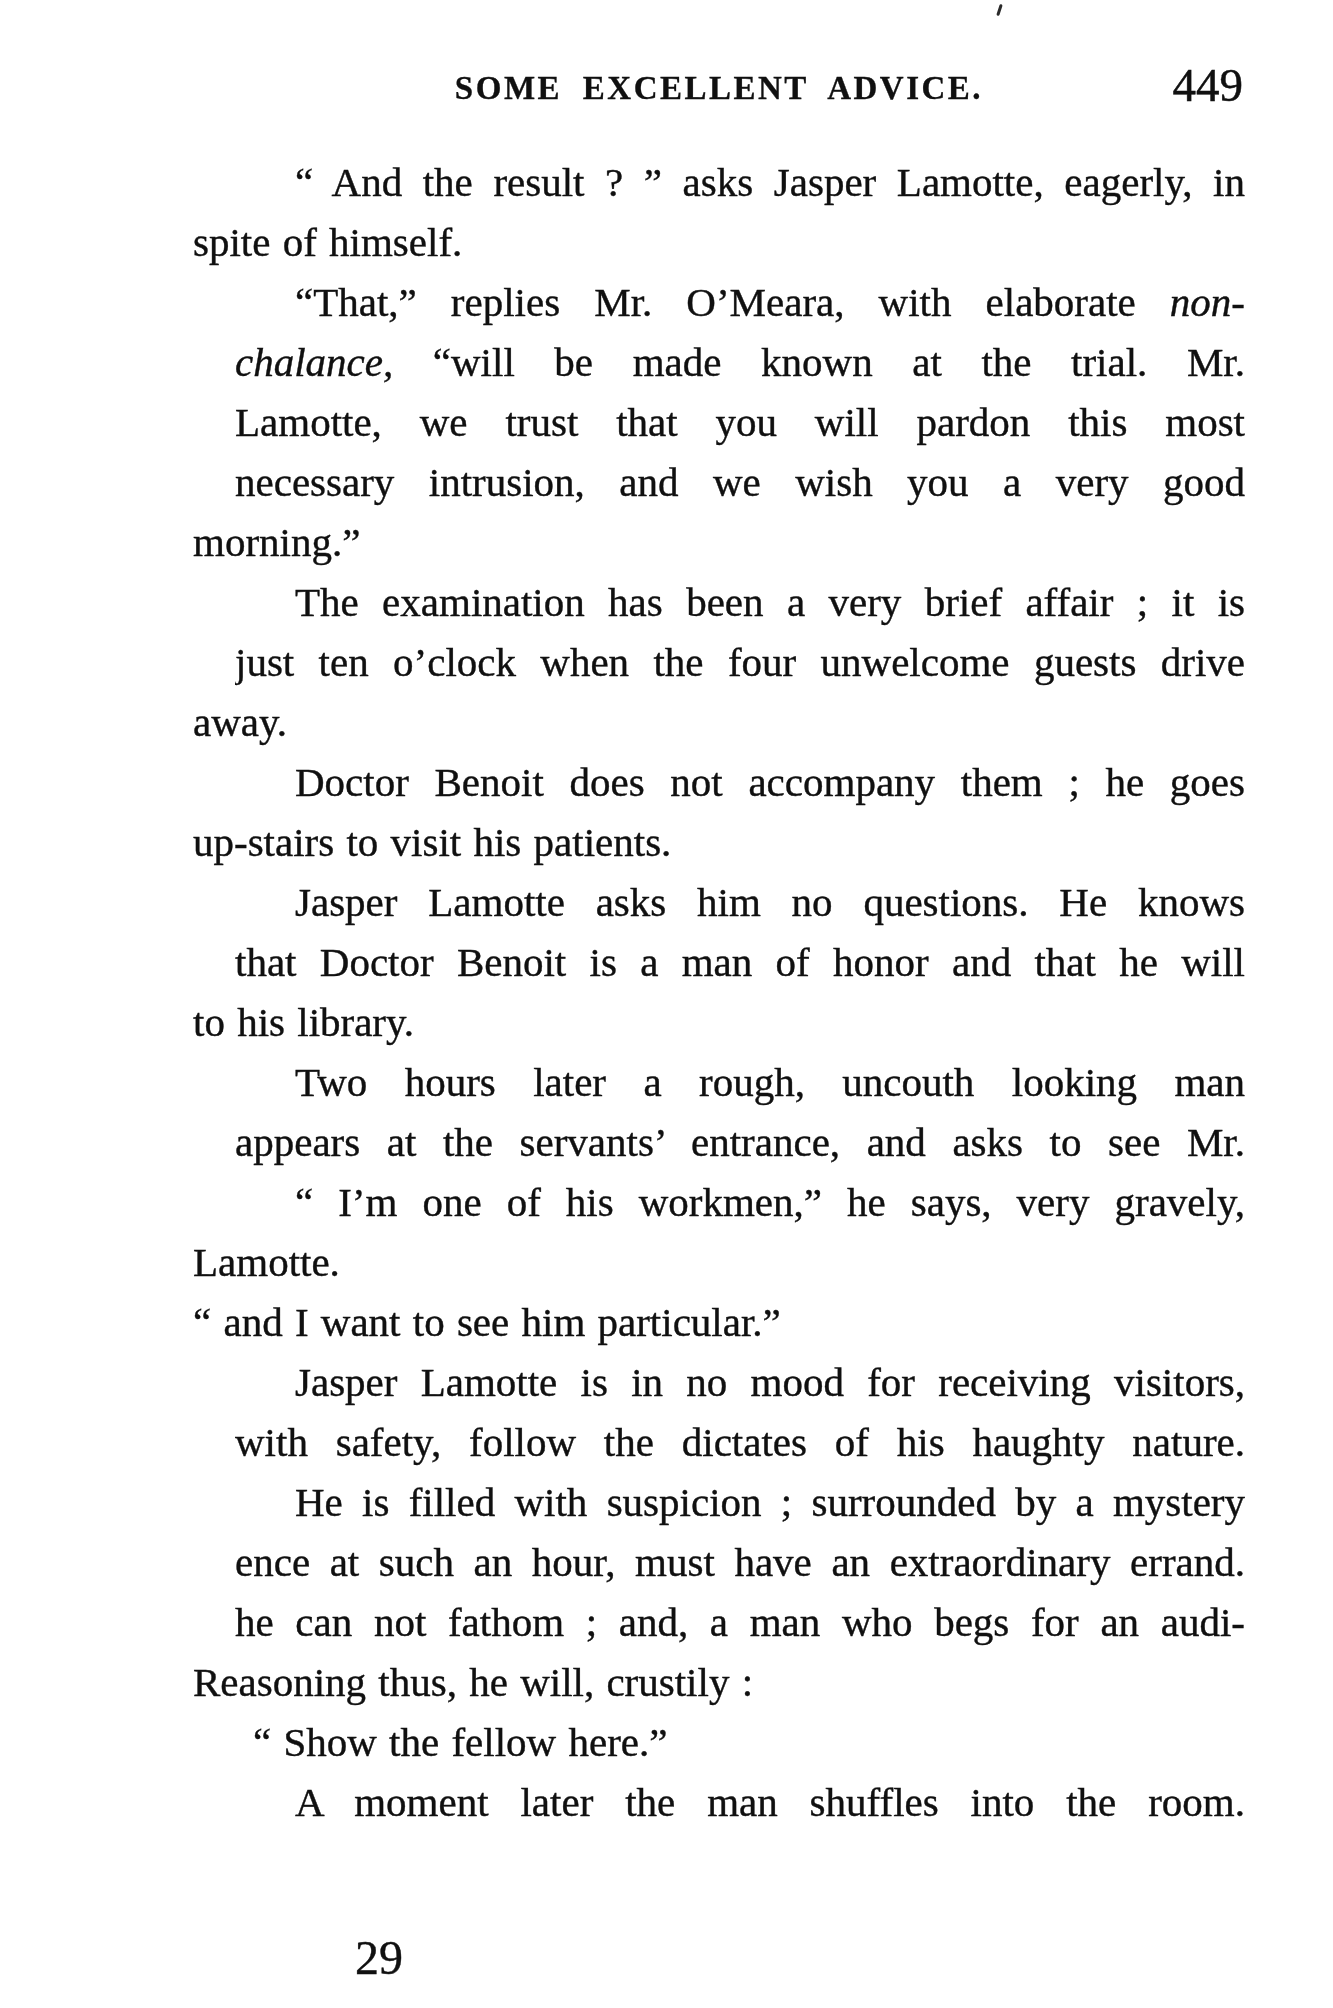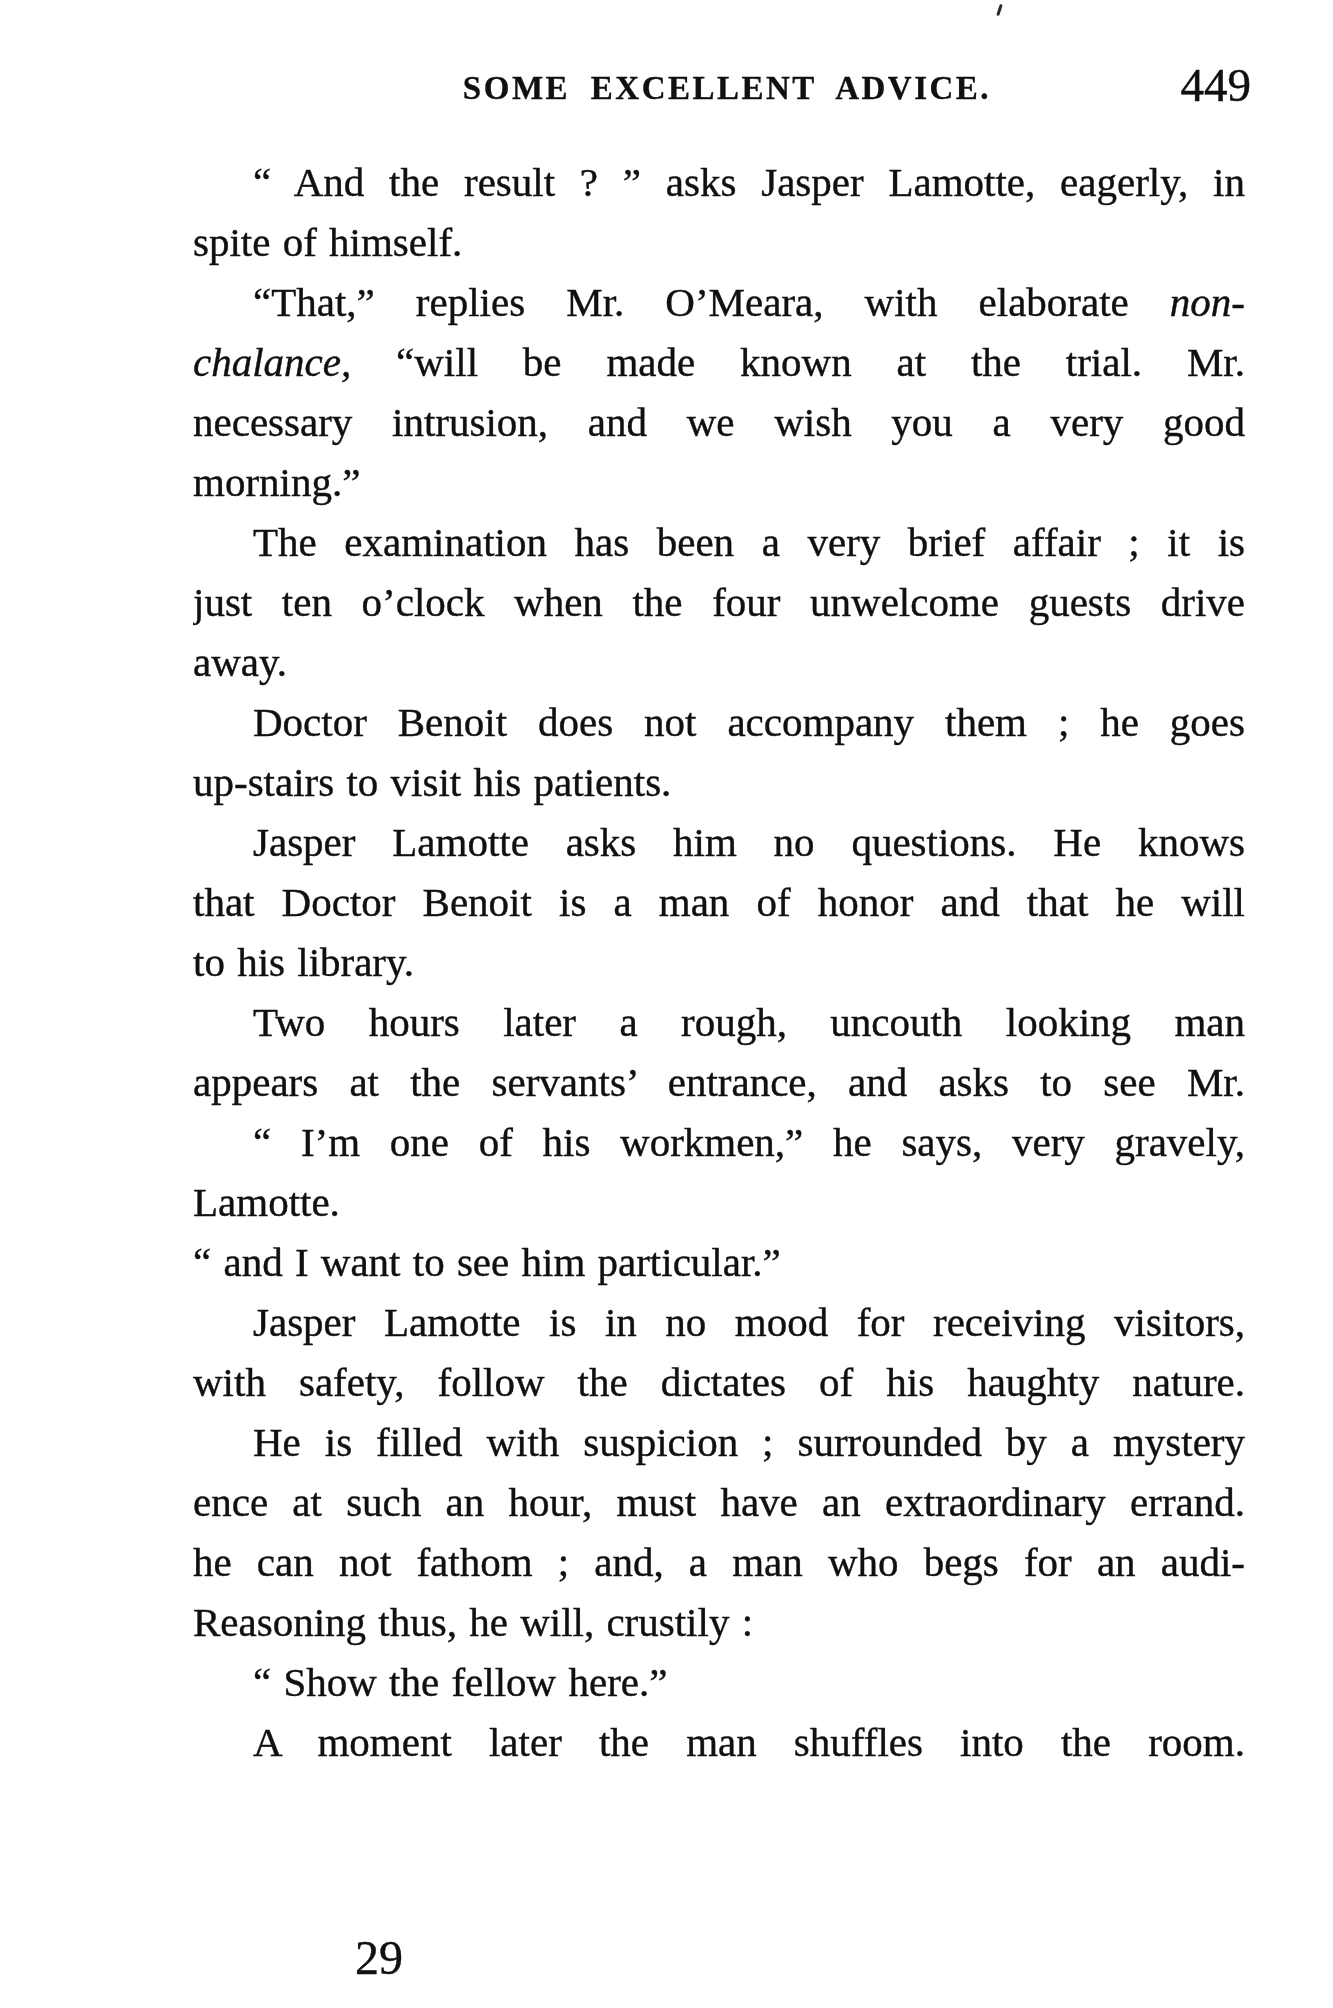--- a/index.html
+++ b/index.html
@@ -19,21 +19,21 @@
   .text-block {
     position: absolute;
     left: 193px;
     top: 0;
     width: 1052px;
     height: 2008px;
   }
   .running-header {
     position: absolute;
     top: 62px;
-    left: 8px;
+    left: 0;
     width: 100%;
     height: 60px;
   }
   .header-title {
     position: absolute;
     top: 8px;
     left: 0;
     width: 100%;
     text-align: center;
     font-size: 33px;
@@ -63,20 +63,21 @@
     font-size: 41px;
     text-align: justify;
     text-align-last: left;
     word-spacing: 2px;
     overflow: hidden;
     white-space: normal;
     -webkit-text-stroke: 0.4px currentColor;
   }
   .line.j {
     text-align-last: justify;
+    margin-left: 42px;
   }
   .line.indent {
     text-indent: 60px;
   }
   .it {
     font-style: italic;
   }
   .signature-mark {
     position: absolute;
     top: 1936px;
@@ -104,20 +105,21 @@
   <div class="text-block">
     <div class="running-header">
       <div class="header-title">SOME EXCELLENT ADVICE.</div>
       <div class="page-number">449</div>
     </div>
     <div class="body-text" id="body-lines">
         <div class="line indent j"><span class="">“ And the result ? ” asks Jasper Lamotte, eagerly, in</span></div>
         <div class="line"><span class="">spite of himself.</span></div>
         <div class="line indent j"><span class="">“That,” replies Mr. O’Meara, with elaborate </span><span class="it">non-</span></div>
         <div class="line j"><span class="it">chalance,</span><span class=""> “will be made known at the trial. Mr.</span></div>
+        <div class="line j"><span class="">Lamotte, we trust that you will pardon this most</span></div>
         <div class="line j"><span class="">necessary intrusion, and we wish you a very good</span></div>
         <div class="line"><span class="">morning.”</span></div>
         <div class="line indent j"><span class="">The examination has been a very brief affair ; it is</span></div>
         <div class="line j"><span class="">just ten o’clock when the four unwelcome guests drive</span></div>
         <div class="line"><span class="">away.</span></div>
         <div class="line indent j"><span class="">Doctor Benoit does not accompany them ; he goes</span></div>
         <div class="line"><span class="">up-stairs to visit his patients.</span></div>
         <div class="line indent j"><span class="">Jasper Lamotte asks him no questions. He knows</span></div>
         <div class="line j"><span class="">that Doctor Benoit is a man of honor and that he will</span></div>
         <div class="line"><span class="">to his library.</span></div>

